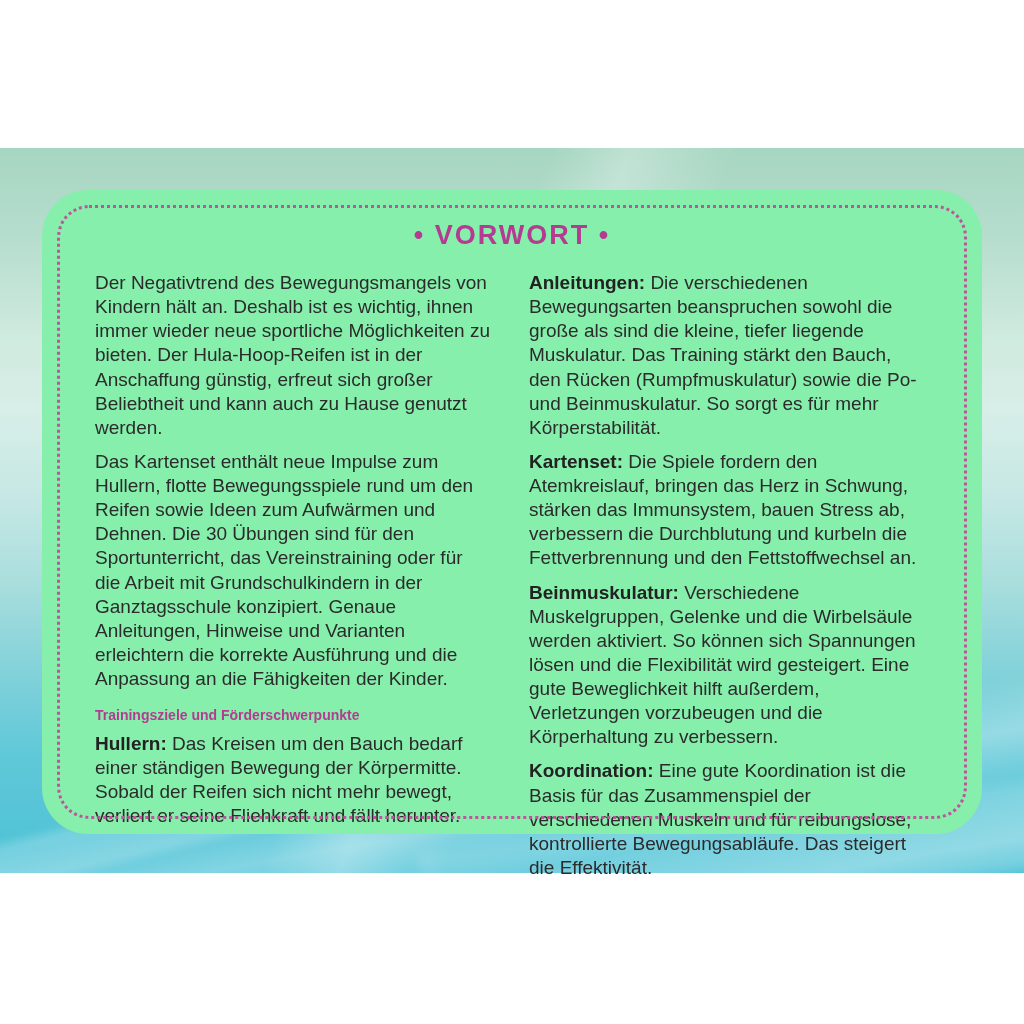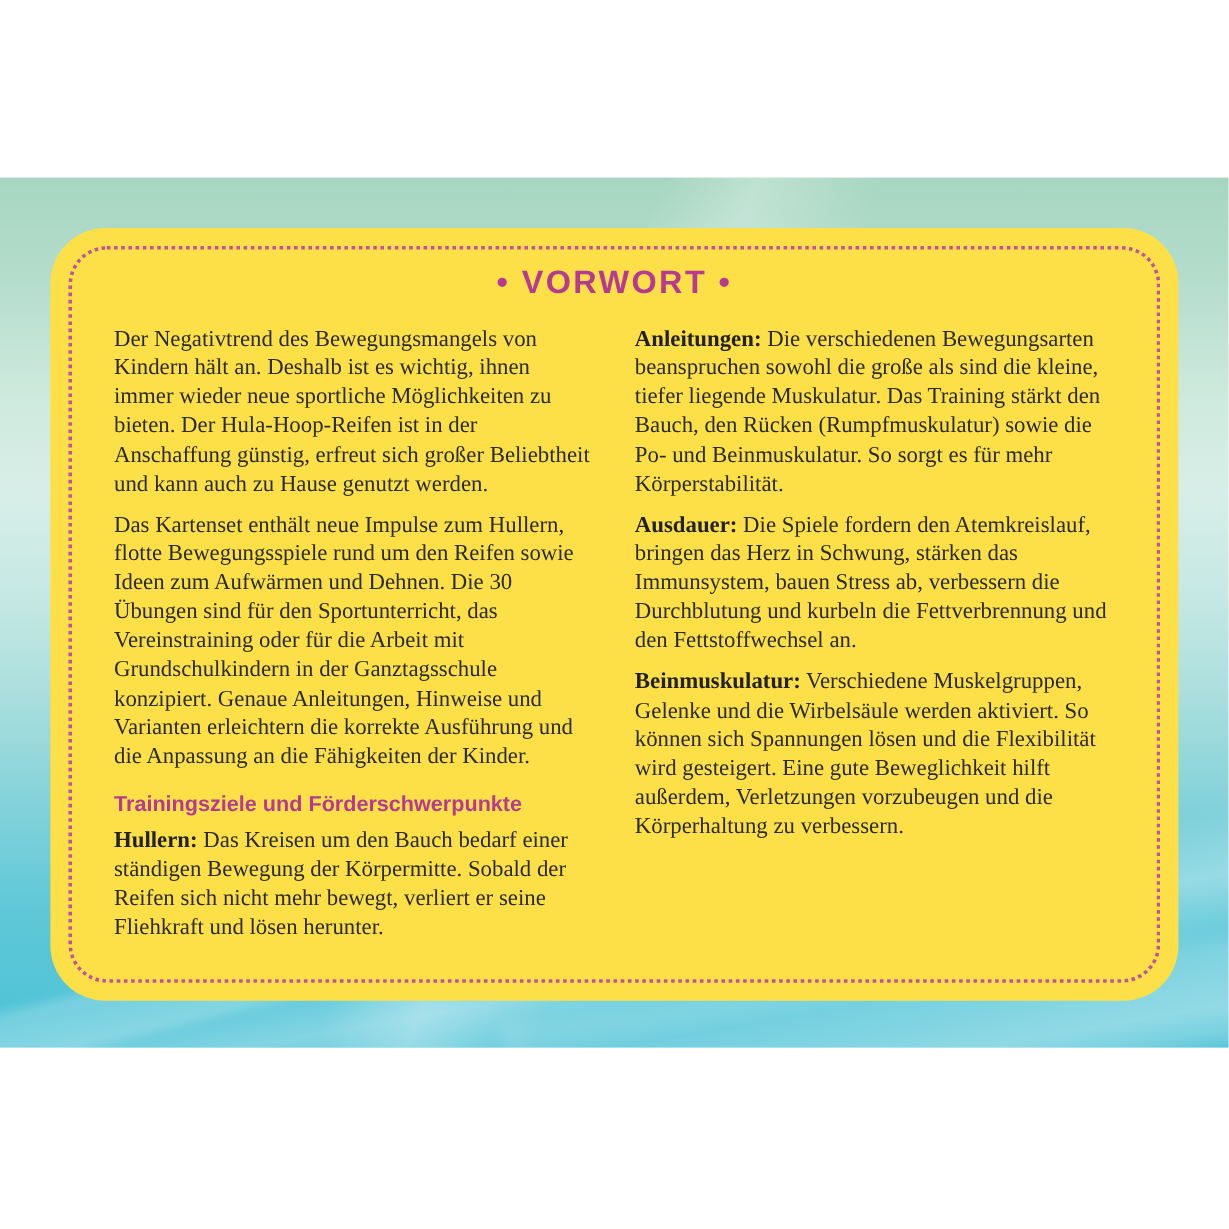--- a/index.html
+++ b/index.html
@@ -62,21 +62,21 @@
     background: rgba(255,255,255,0.16);
     filter: blur(6px);
   }
   
   .card {
     position: absolute;
     left: 42px;
     top: 190px;
     width: 940px;
     height: 644px;
-    background: #fde047;
+    background: #86efac;
     border-radius: 46px;
     box-sizing: border-box;
   }
   .dotted-border {
     position: absolute;
     inset: 15px;
     border: 3px dotted #c0549c;
     border-radius: 32px;
     pointer-events: none;
   }
@@ -96,29 +96,28 @@
   }
   .col {
     flex: 1 1 0;
     color: #2b2b2b;
     font-size: 19px;
     line-height: 1.27;
   }
   .col p {
     margin: 0 0 10px 0;
     text-align: left;
-    font-family: Liberation Serif, serif;
   }
   .col p strong {
     font-weight: bold;
     color: #222222;
   }
   .section-heading {
     margin: 16px 0 7px 0;
-    font-size: 18px;
+    font-size: 14px;
     font-weight: bold;
     color: #b53a92;
   }
 </style>
 </head>
 <body>
 
 <div class="stage">
 
   <div class="photo-bg">
@@ -135,32 +134,35 @@
 
       <div class="col">
         <p>
           <span>Der Negativtrend des Bewegungsmangels von Kindern hält an. Deshalb ist es wichtig, ihnen immer wieder neue sportliche Möglichkeiten zu bieten. Der Hula-Hoop-Reifen ist in der Anschaffung günstig, erfreut sich großer Beliebtheit und kann auch zu Hause genutzt werden.</span>
         </p>
         <p>
           <span>Das Kartenset enthält neue Impulse zum Hullern, flotte Bewegungsspiele rund um den Reifen sowie Ideen zum Aufwärmen und Dehnen. Die 30 Übungen sind für den Sportunterricht, das Vereinstraining oder für die Arbeit mit Grundschulkindern in der Ganztagsschule konzipiert. Genaue Anleitungen, Hinweise und Varianten erleichtern die korrekte Ausführung und die Anpassung an die Fähigkeiten der Kinder.</span>
         </p>
         <h2 class="section-heading">Trainingsziele und Förderschwerpunkte</h2>
         <p>
-          <strong>Hullern:</strong><span> Das Kreisen um den Bauch bedarf einer ständigen Bewegung der Körpermitte. Sobald der Reifen sich nicht mehr bewegt, verliert er seine Fliehkraft und lösen herunter.</span>
+          <strong>Hullern:</strong><span> Das Kreisen um den Bauch bedarf einer ständigen Bewegung der Körpermitte. Sobald der Reifen sich nicht mehr bewegt, verliert er seine Fliehkraft und fällt herunter.</span>
         </p>
       </div>
 
       <div class="col">
         <p>
           <strong>Anleitungen:</strong><span> Die verschiedenen Bewegungsarten beanspruchen sowohl die große als sind die kleine, tiefer liegende Muskulatur. Das Training stärkt den Bauch, den Rücken (Rumpfmuskulatur) sowie die Po- und Beinmuskulatur. So sorgt es für mehr Körperstabilität.</span>
         </p>
         <p>
-          <strong>Ausdauer:</strong><span> Die Spiele fordern den Atemkreislauf, bringen das Herz in Schwung, stärken das Immunsystem, bauen Stress ab, verbessern die Durchblutung und kurbeln die Fettverbrennung und den Fettstoffwechsel an.</span>
+          <strong>Kartenset:</strong><span> Die Spiele fordern den Atemkreislauf, bringen das Herz in Schwung, stärken das Immunsystem, bauen Stress ab, verbessern die Durchblutung und kurbeln die Fettverbrennung und den Fettstoffwechsel an.</span>
         </p>
         <p>
           <strong>Beinmuskulatur:</strong><span> Verschiedene Muskelgruppen, Gelenke und die Wirbelsäule werden aktiviert. So können sich Spannungen lösen und die Flexibilität wird gesteigert. Eine gute Beweglichkeit hilft außerdem, Verletzungen vorzubeugen und die Körperhaltung zu verbessern.</span>
+        </p>
+        <p>
+          <strong>Koordination:</strong><span> Eine gute Koordination ist die Basis für das Zusammenspiel der verschiedenen Muskeln und für reibungslose, kontrollierte Bewegungsabläufe. Das steigert die Effektivität.</span>
         </p>
       </div>
 
     </div>
   </div>
 
 </div>
 
 </body></html>

